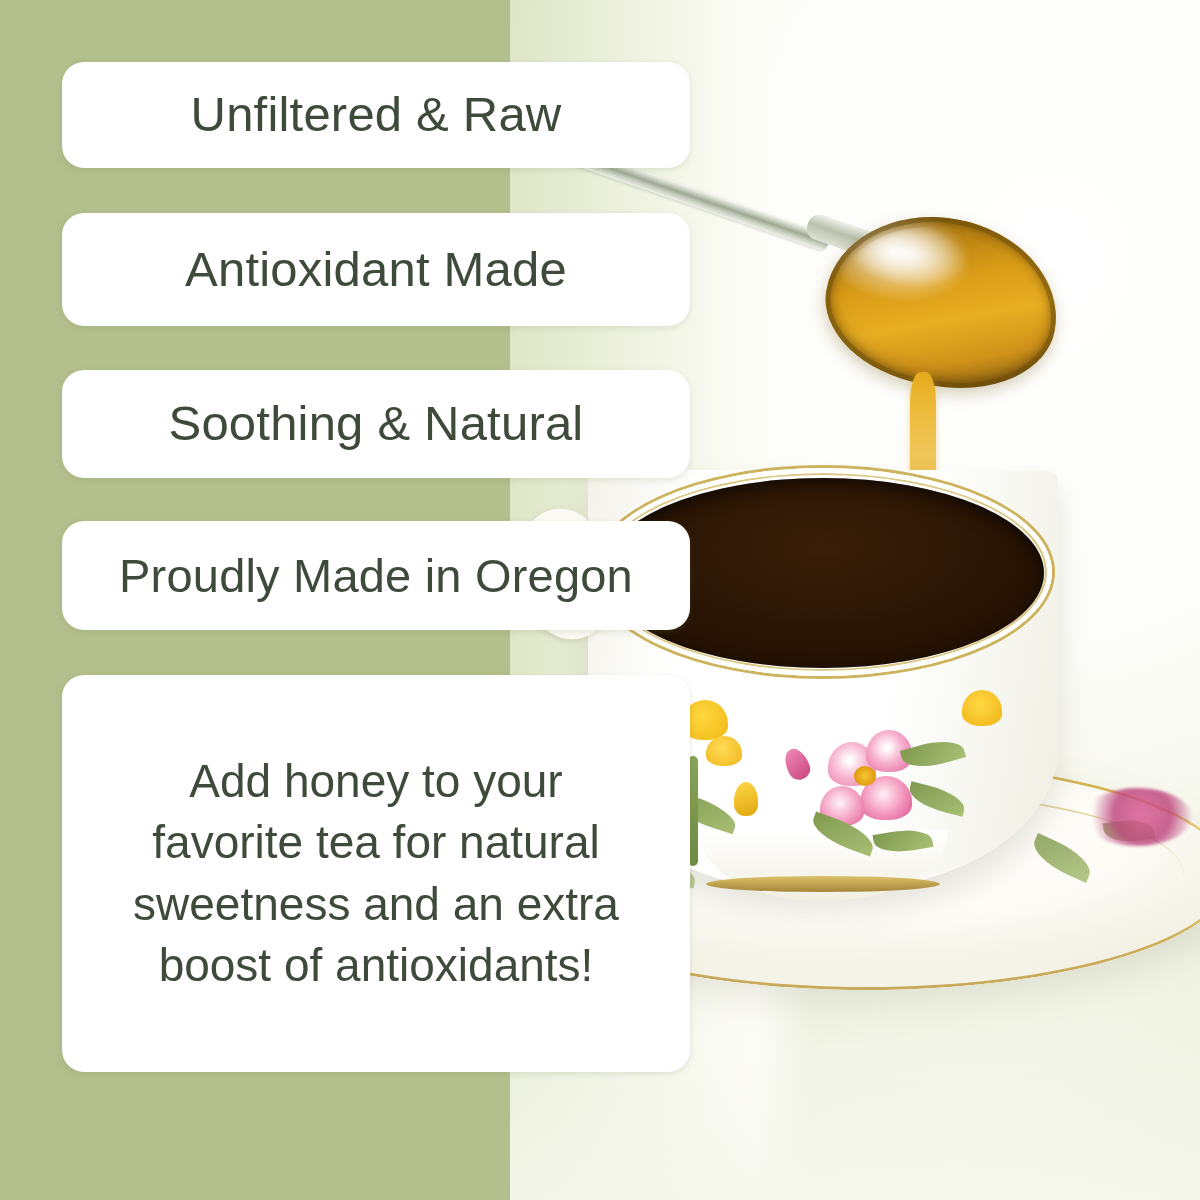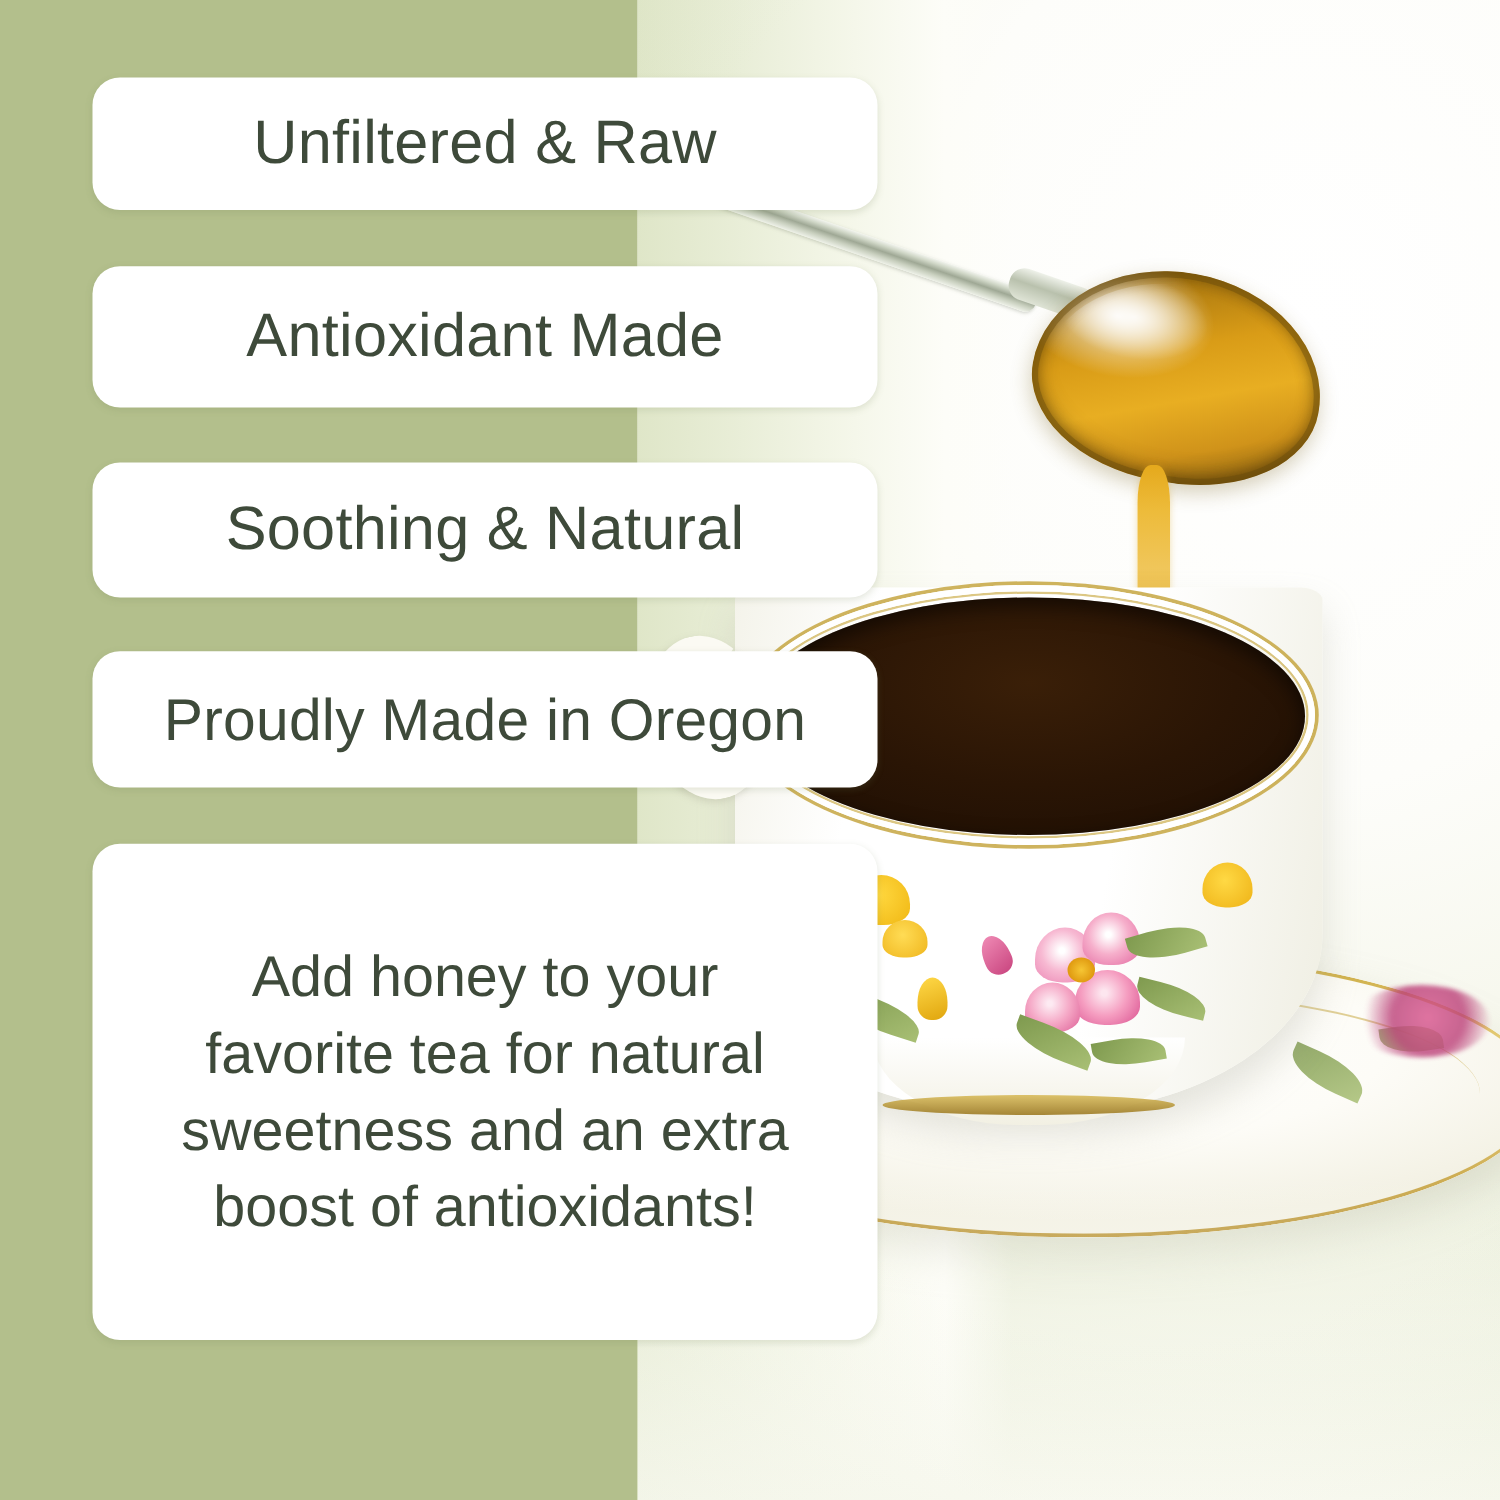--- a/index.html
+++ b/index.html
@@ -135,21 +135,21 @@
     opacity:.9;
   }
 
   
   .bloom{ position:absolute; border-radius:50%; }
   .petal{ position:absolute; border-radius:60% 60% 55% 55%/70% 70% 40% 40%; }
   .leaf{ position:absolute; border-radius:0 70% 0 70%; background:linear-gradient(135deg,#7f9a4f,#a8bf74); }
 
   
   .content{
-    position:absolute; left:0; top:0; width:700px; height:1200px;margin-left:12px;
+    position:absolute; left:0; top:0; width:700px; height:1200px;
   }
   .card{
     position:absolute; left:62px; width:628px;
     background:#ffffff;
     border-radius:22px;
     display:flex; align-items:center; justify-content:center;
     box-shadow:0 2px 6px rgba(110,125,85,.18);
     text-align:center;
   }
   .card-text{

